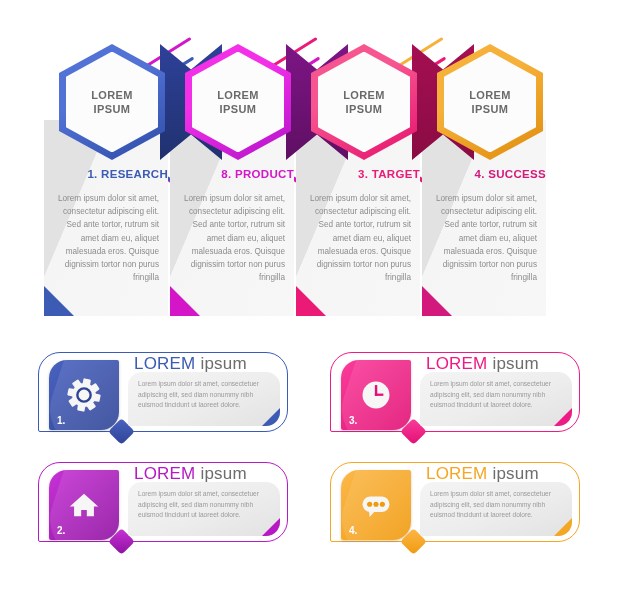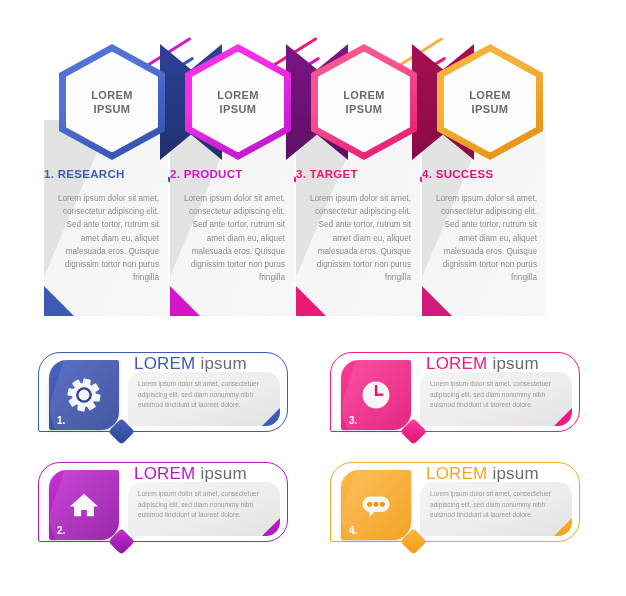--- a/index.html
+++ b/index.html
@@ -27,21 +27,21 @@
     background: linear-gradient(113deg, #e2e2e2 0%, #e2e2e2 32%, #f5f5f5 32.2%, #f7f7f7 100%);
   }
   .step-card .corner-tri {
     position: absolute; left: 0; bottom: 0;
     width: 0; height: 0;
     border-left: 30px solid #3b5bb5;
     border-top: 30px solid transparent;
   }
   .step-card .step-title {
     position: absolute; left: 0; top: 48px; width: 100%;
-    text-align: left;
+    text-align: right;
     font-size: 11.5px; font-weight: bold; letter-spacing: .3px;
     color: #3b5bb5;
   }
   .step-card .step-body {
     position: absolute; left: 9px; top: 72px; width: 106px;
     text-align: right;
     font-size: 8.2px; line-height: 13.2px; color: #8c8c8c;
   }
 
   
@@ -158,21 +158,21 @@
       <div class="slash" style="left: 390px; top: 158px; width: 56px; transform: rotate(32deg); background: rgb(234, 26, 118);"></div>
       <div class="step-card" style="left: 44px;">
         <div class="sheen"></div>
         <div class="corner-tri" style="border-left-color: rgb(59, 91, 181);"></div>
         <div class="step-title" style="color: rgb(59, 91, 181);">1. RESEARCH</div>
         <div class="step-body">Lorem ipsum dolor sit amet, consectetur adipiscing elit. Sed ante tortor, rutrum sit amet diam eu, aliquet malesuada eros. Quisque dignissim tortor non purus fringilla</div>
       </div>
       <div class="step-card" style="left: 170px;">
         <div class="sheen"></div>
         <div class="corner-tri" style="border-left-color: rgb(212, 21, 200);"></div>
-        <div class="step-title" style="color: rgb(212, 21, 200);">2. PRODUCT</div>
+        <div class="step-title" style="color: rgb(212, 21, 200);">8. PRODUCT</div>
         <div class="step-body">Lorem ipsum dolor sit amet, consectetur adipiscing elit. Sed ante tortor, rutrum sit amet diam eu, aliquet malesuada eros. Quisque dignissim tortor non purus fringilla</div>
       </div>
       <div class="step-card" style="left: 296px;">
         <div class="sheen"></div>
         <div class="corner-tri" style="border-left-color: rgb(234, 26, 118);"></div>
         <div class="step-title" style="color: rgb(234, 26, 118);">3. TARGET</div>
         <div class="step-body">Lorem ipsum dolor sit amet, consectetur adipiscing elit. Sed ante tortor, rutrum sit amet diam eu, aliquet malesuada eros. Quisque dignissim tortor non purus fringilla</div>
       </div>
       <div class="step-card" style="left: 422px;">
         <div class="sheen"></div>

